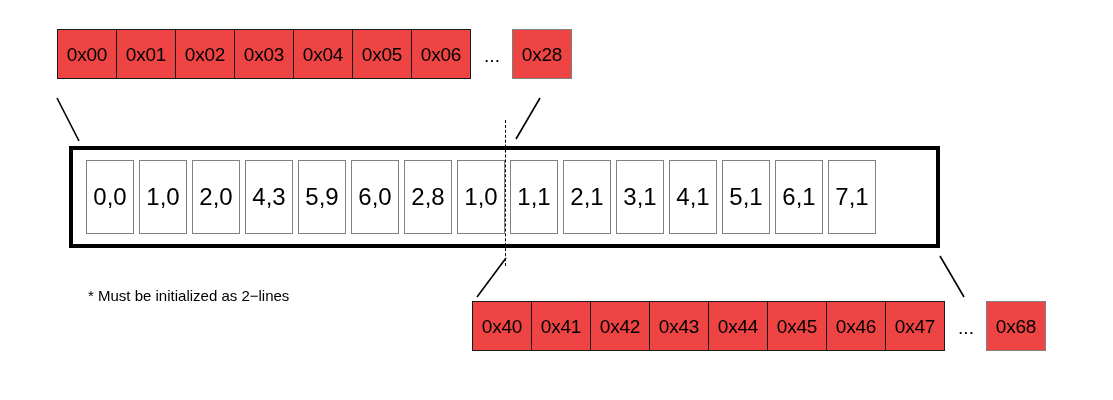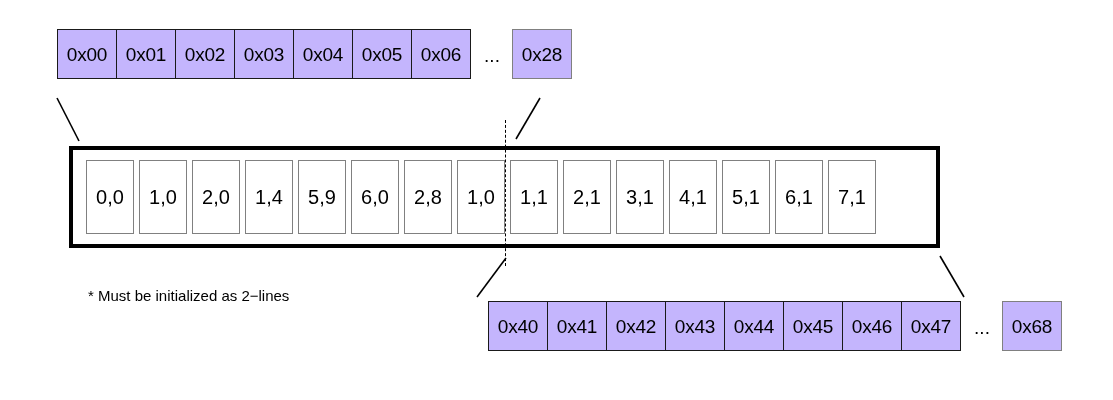--- a/index.html
+++ b/index.html
@@ -26,21 +26,21 @@
   
   .addr-row {
     position: absolute;
     display: flex;
     align-items: stretch;
   }
   .addr-cell {
     box-sizing: border-box;
     border: 1px solid #808080;
     border-left-color: #808080;
-    background: #c4b5fd;
+    background: #ef4444;
     width: 60px;
     height: 50px;
     display: flex;
     align-items: center;
     justify-content: center;
     font-size: 19px;
     line-height: 1;
     letter-spacing: -0.2px;
     margin-left: -1px;
   }
@@ -78,21 +78,21 @@
   }
   .word-cell {
     box-sizing: border-box;
     border: 1px solid #808080;
     background: #ffffff;
     width: 48px;
     height: 74px;
     display: flex;
     align-items: center;
     justify-content: center;
-    font-size: 20px;
+    font-size: 24px;
     line-height: 1;
   }
 
   
   #split-dashed {
     position: absolute;
     left: 505px;
     top: 120px;
     width: 0;
     height: 146px;
@@ -134,21 +134,21 @@
     <div class="ellipsis">...</div>
     <div class="addr-cell">0x28</div>
   </div>
 
   <div id="cacheline-box"></div>
 
   <div id="cacheline-cells">
     <div class="word-cell">0,0</div>
     <div class="word-cell">1,0</div>
     <div class="word-cell">2,0</div>
-    <div class="word-cell">1,4</div>
+    <div class="word-cell">4,3</div>
     <div class="word-cell">5,9</div>
     <div class="word-cell">6,0</div>
     <div class="word-cell">2,8</div>
     <div class="word-cell">1,0</div>
     <div class="word-cell">1,1</div>
     <div class="word-cell">2,1</div>
     <div class="word-cell">3,1</div>
     <div class="word-cell">4,1</div>
     <div class="word-cell">5,1</div>
     <div class="word-cell">6,1</div>
@@ -163,21 +163,21 @@
 
     <line x1="540" y1="98" x2="516" y2="139" stroke="#000000" stroke-width="1.6"></line>
 
     <line x1="506" y1="258" x2="477" y2="297" stroke="#000000" stroke-width="1.6"></line>
 
     <line x1="940" y1="256" x2="964" y2="297" stroke="#000000" stroke-width="1.6"></line>
   </svg>
 
   <div id="footnote">* Must be initialized as 2−lines</div>
 
-  <div class="addr-row" id="bottom-row" style="left:488px; top:301px;">
+  <div class="addr-row" id="bottom-row" style="left:472px; top:301px;">
     <div class="addr-cell inner-dark">0x40</div>
     <div class="addr-cell inner-dark">0x41</div>
     <div class="addr-cell inner-dark">0x42</div>
     <div class="addr-cell inner-dark">0x43</div>
     <div class="addr-cell inner-dark">0x44</div>
     <div class="addr-cell inner-dark">0x45</div>
     <div class="addr-cell inner-dark">0x46</div>
     <div class="addr-cell inner-dark">0x47</div>
     <div class="ellipsis">...</div>
     <div class="addr-cell">0x68</div>

